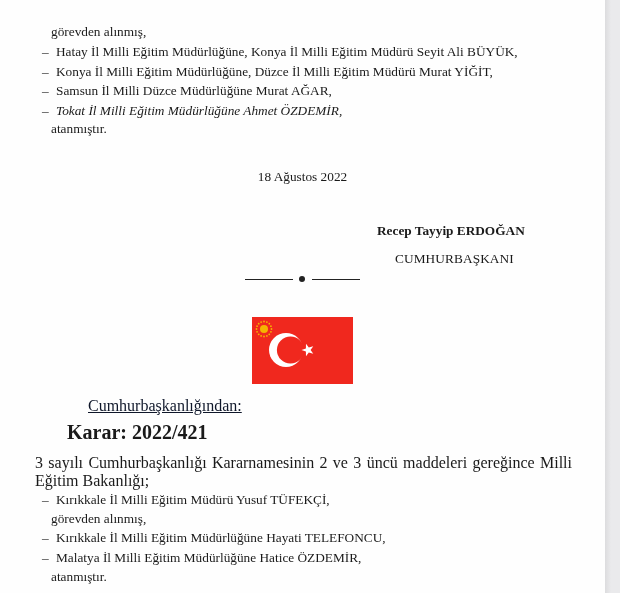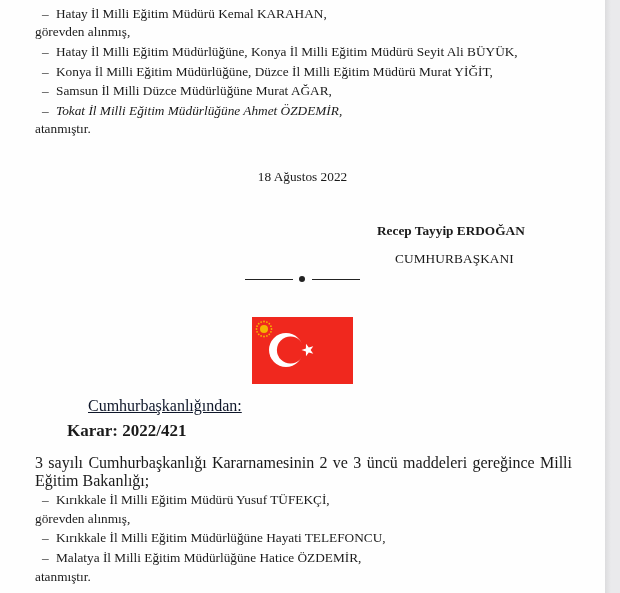--- a/index.html
+++ b/index.html
@@ -18,46 +18,43 @@
     }
     .scroll-gutter {
       position: absolute; left: 605px; top: 0; width: 15px; height: 593px;
       background: linear-gradient(to right, #dcdcde, #eaeaec 40%);
     }
     .line {
       position: absolute; font-size: 13.3px; white-space: nowrap; line-height: 16px;
     }
     .ind { left: 42px; }
     .ind .dash { display: inline-block; width: 14px; }
-    .flush { left: 35px; }
+    .flush { left: 51px; }
     .center { left: 0; width: 605px; text-align: center; }
     .sig-name { position: absolute; left: 377px; top: 223px; font-weight: bold; font-size: 13.3px; }
     .sig-title { position: absolute; left: 395px; top: 251px; font-size: 13.3px; letter-spacing: 0.1px; }
     .sep { position: absolute; top: 270px; left: 245px; width: 116px; height: 18px; }
     .sep .bar { position: absolute; top: 9px; height: 1px; background: #222; width: 48px; }
     .sep .bar.l { left: 0; }
     .sep .bar.r { left: 67px; }
     .sep .dot { position: absolute; left: 54px; top: 6px; width: 6px; height: 6px; border-radius: 50%; background: #222; }
     .flag { position: absolute; left: 252px; top: 317px; width: 101px; height: 67px; }
     .heading-u {
       position: absolute; left: 67px; top: 397px; font-size: 16px; text-decoration: underline; color: #0f172a; margin-left: 21px;
     }
-    .karar { position: absolute; left: 67px; top: 421px; font-size: 17px; font-weight: bold; }
+    .karar { position: absolute; left: 67px; top: 421px; font-size: 20px; font-weight: bold; }
     .justify { position: absolute; left: 35px; width: 537px; font-size: 16px; line-height: 18px; text-align: justify; text-align-last: left; }
   </style>
 </head>
 <body>
 
 <div class="page">
 
   <div class="line ind" style="top:-12px;"><span class="dash">–</span></div>
 
-  <div class="line ind" style="top:6px;">
-    <span class="dash">–</span><span>Hatay İl Milli Eğitim Müdürü Kemal KARAHAN,</span>
-  </div>
   <div class="line flush" style="top:24px;">görevden alınmış,</div>
 
   <div class="line ind" style="top:44px;">
     <span class="dash">–</span><span>Hatay İl Milli Eğitim Müdürlüğüne, Konya İl Milli Eğitim Müdürü Seyit Ali BÜYÜK,</span>
   </div>
   <div class="line ind" style="top:64px;">
     <span class="dash">–</span><span>Konya İl Milli Eğitim Müdürlüğüne, Düzce İl Milli Eğitim Müdürü Murat YİĞİT,</span>
   </div>
   <div class="line ind" style="top:83px;">
     <span class="dash">–</span><span>Samsun İl Milli Düzce Müdürlüğüne Murat AĞAR,</span>

